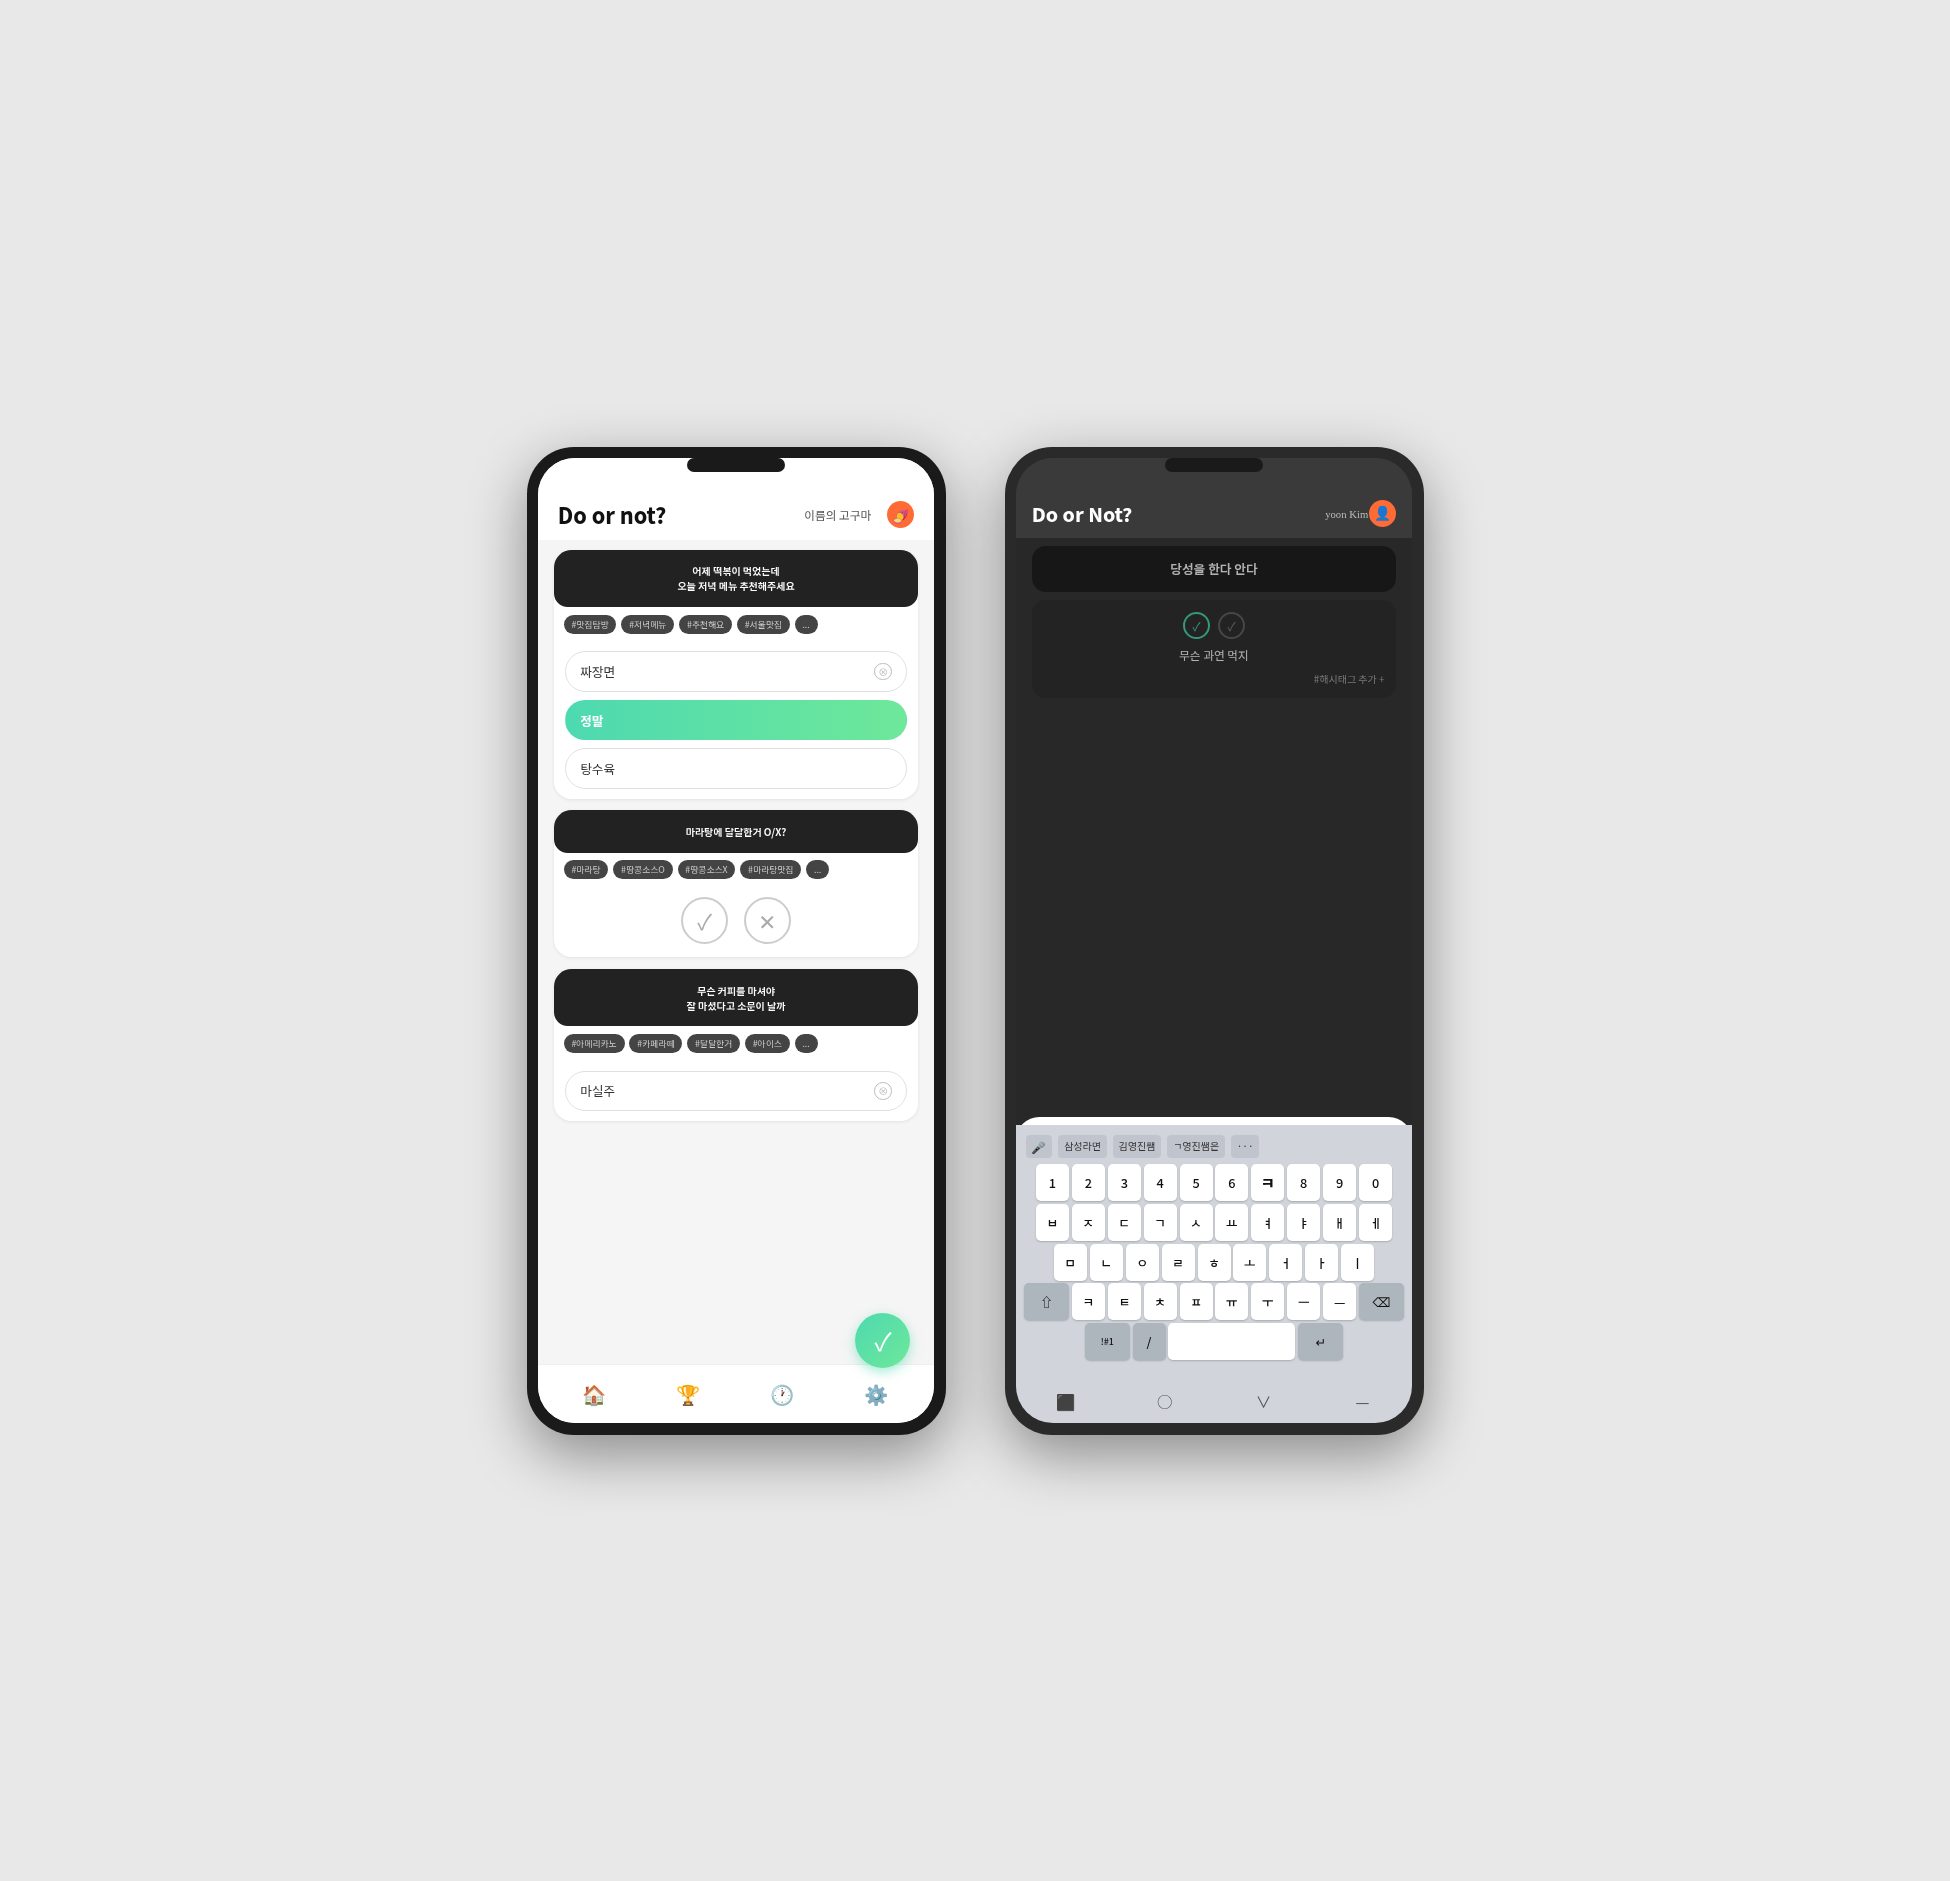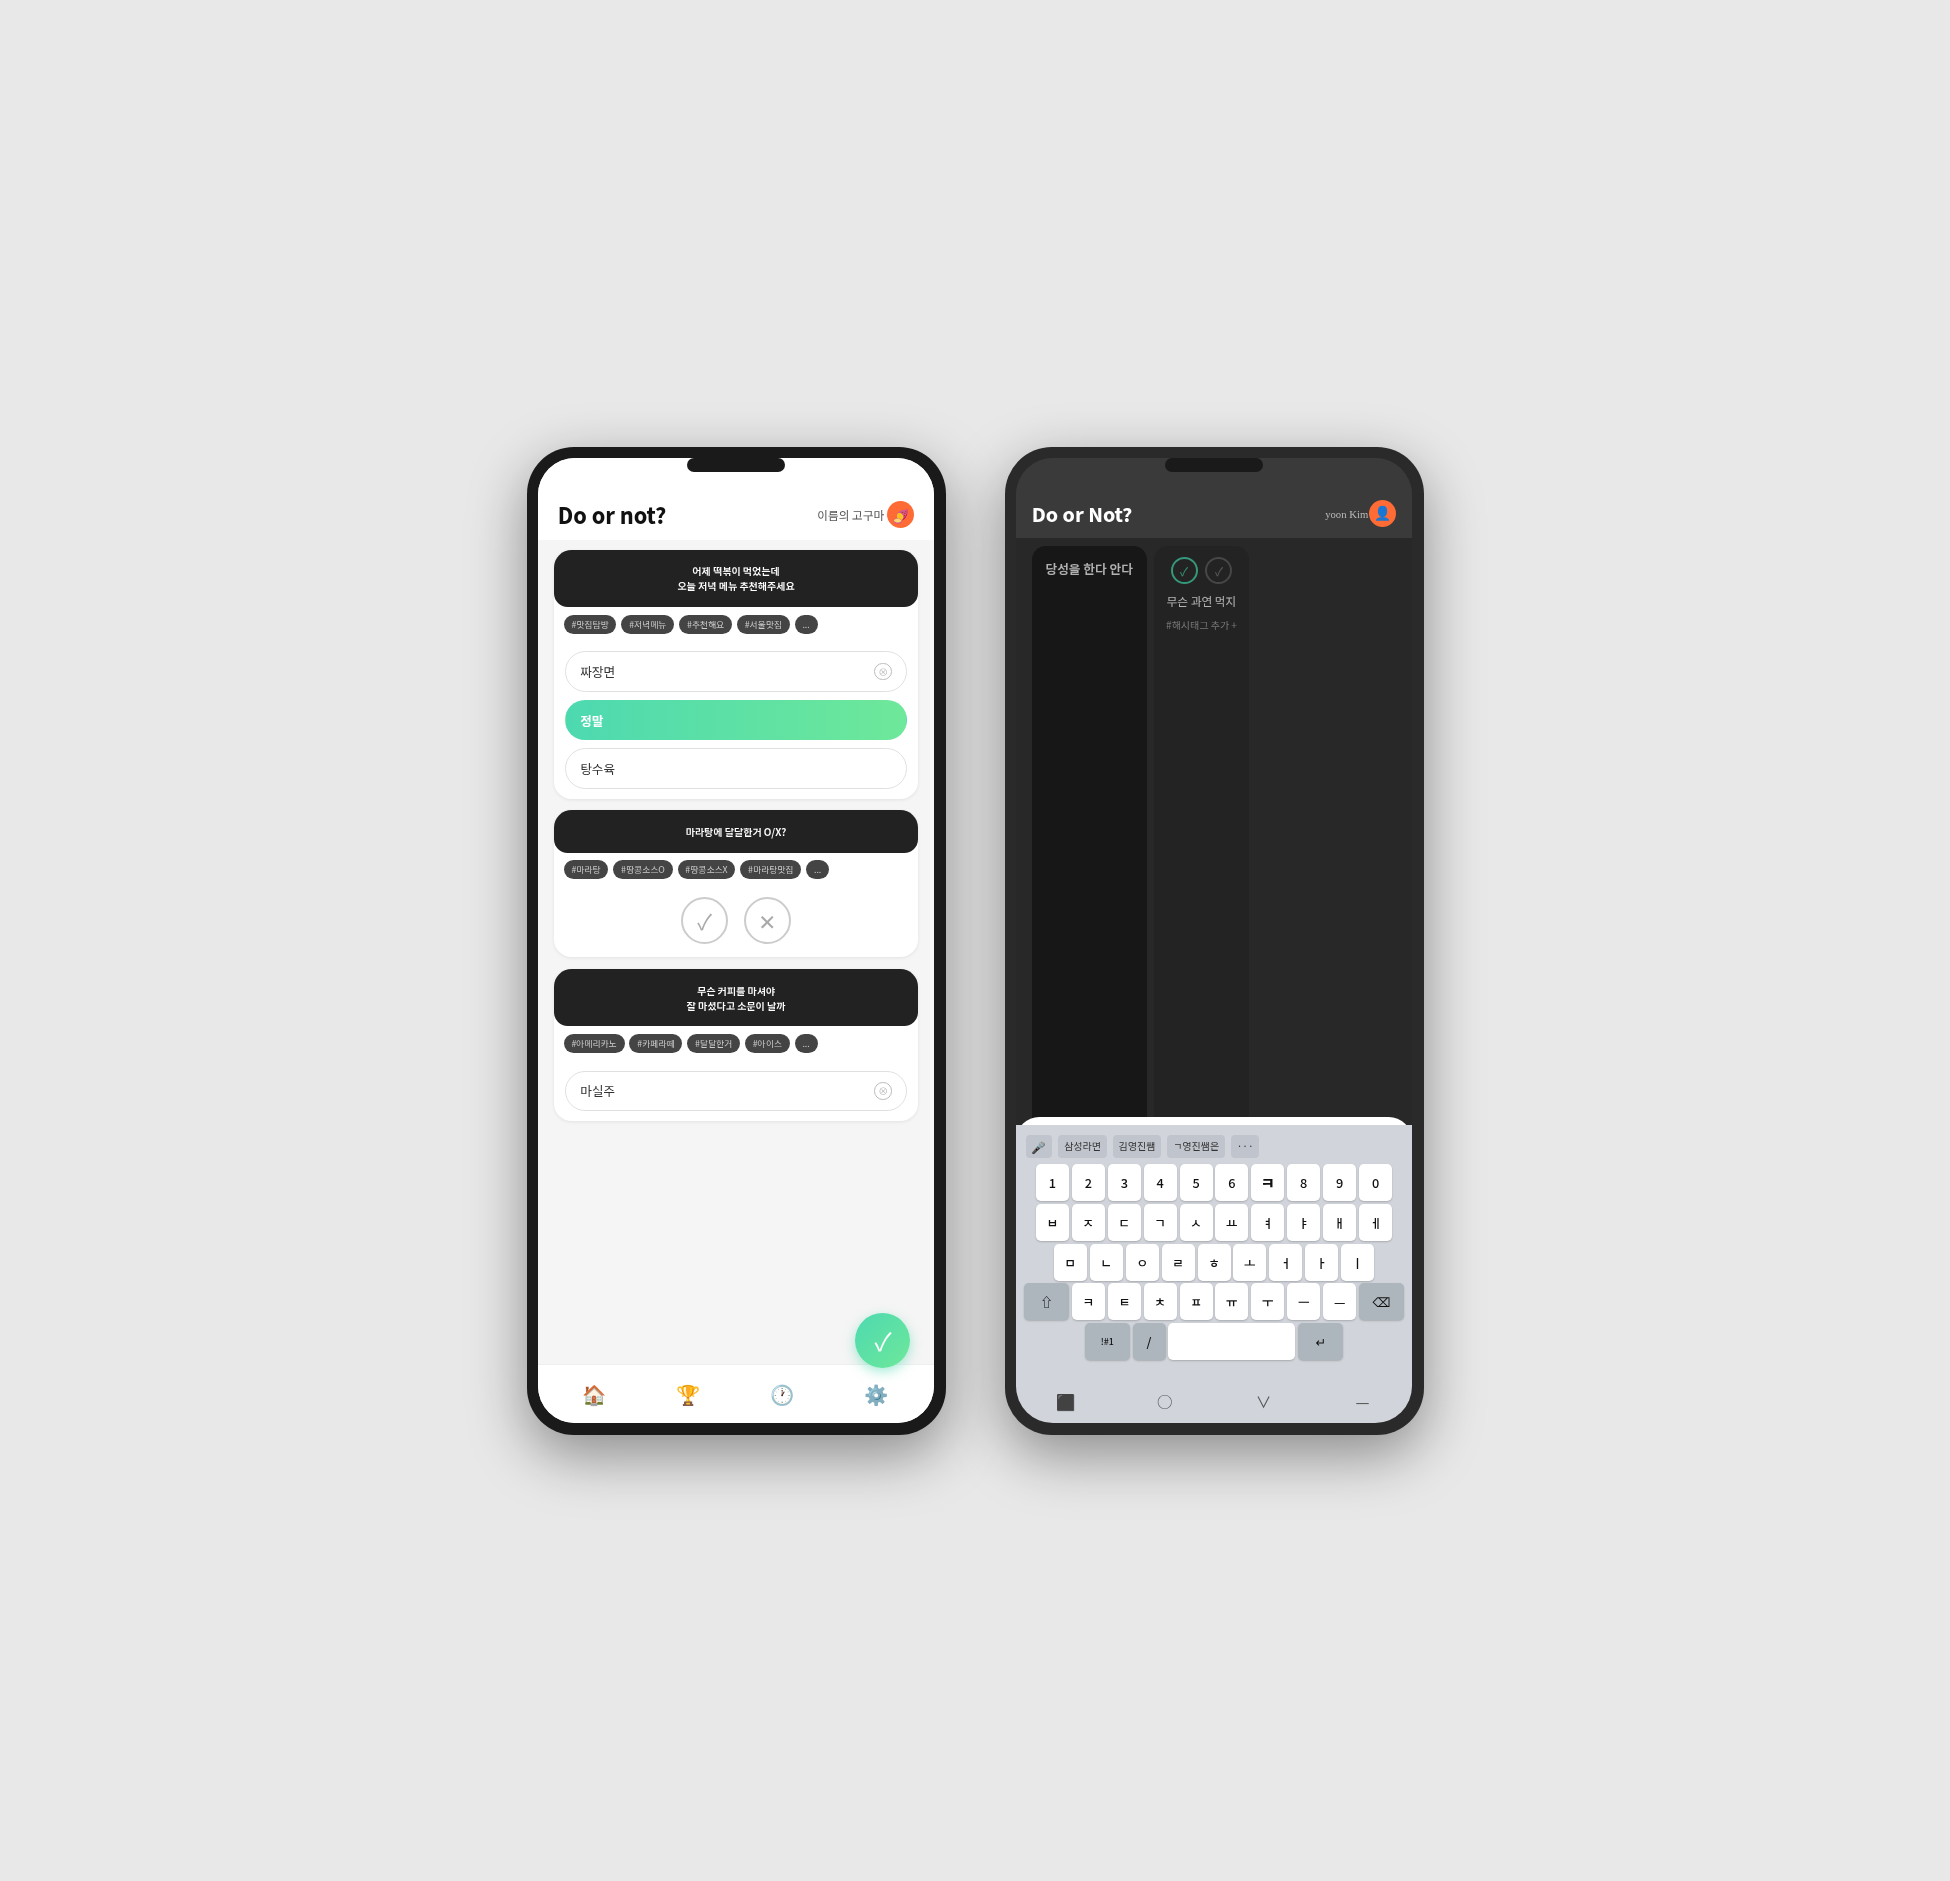--- a/index.html
+++ b/index.html
@@ -58,21 +58,21 @@
       justify-content: space-between;
     }
     .phone1-header-title {
       font-size: 21.5px;
       font-weight: 800;
       color: #111;
     }
     .phone1-header-right {
       display: flex;
       align-items: center;
-      gap: 3px;
+      gap: 16px;
       font-size: 11.7px;
       color: #555;
     }
     .avatar-icon {
       width: 27px;
       height: 27px;
       background: #ff6b35;
       border-radius: 50%;
       display: flex;
       align-items: center;
@@ -255,21 +255,21 @@
     }
 
     
     .bg-cards {
       position: absolute;
       top: 0;
       left: 0;
       right: 0;
       bottom: 0;
       display: flex;
-      flex-direction: row;
+      flex-direction: column;
       gap: 7.8px;
       padding: 7.8px 15.6px;
     }
 
     .bg-card-dark {
       background: #222;
       border-radius: 13.7px;
       padding: 13.7px;
       color: #fff;
       font-size: 12.7px;

